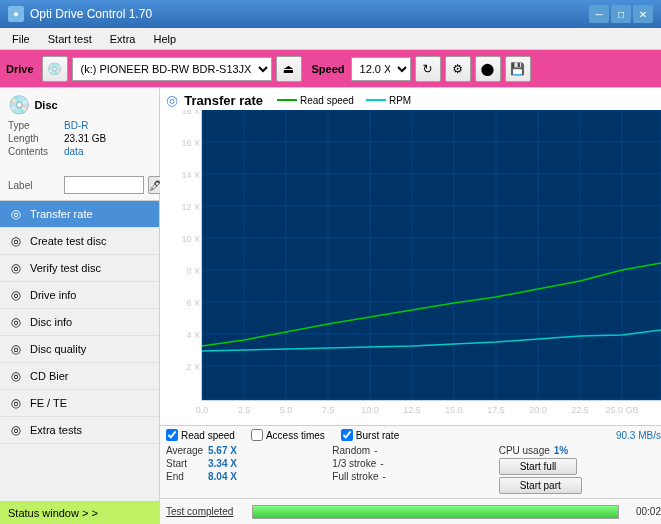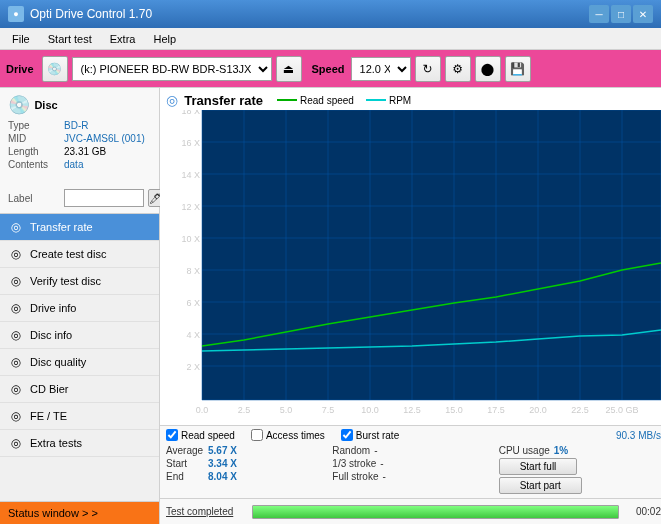--- a/index.html
+++ b/index.html
@@ -147,21 +147,21 @@
     .nav-item.active { background: #4a90d9; color: white; }
     .nav-icon { width: 16px; height: 16px; display: flex; align-items: center; justify-content: center; font-size: 12px; }
 
     
     .status-window {
       margin-top: auto;
       border-top: 1px solid #d0d0d0;
       padding: 5px 8px;
       cursor: pointer;
       font-size: 11px;
-      background: #f97316;
+      background: #bef264;
       display: flex;
       align-items: center;
       gap: 4px;
     }
 
     
     .content {
       flex: 1;
       display: flex;
       flex-direction: column;
@@ -301,24 +301,20 @@
     <div class="disc-info">
       <div class="disc-header">
         <span class="disc-icon">💿</span>
         <span class="disc-title">Disc</span>
       </div>
       <div class="disc-row">
         <span class="disc-field">Type</span>
         <span class="disc-value">BD-R</span>
       </div>
       <div class="disc-row">
-        <span class="disc-field">MID</span>
-        <span class="disc-value">JVC-AMS6L (001)</span>
-      </div>
-      <div class="disc-row">
         <span class="disc-field">Length</span>
         <span class="disc-value black">23.31 GB</span>
       </div>
       <div class="disc-row">
         <span class="disc-field">Contents</span>
         <span class="disc-value data">data</span>
       </div>
       <div class="label-row">
         <span class="disc-field">Label</span>
         <input class="label-input" type="text" value="" style="">

